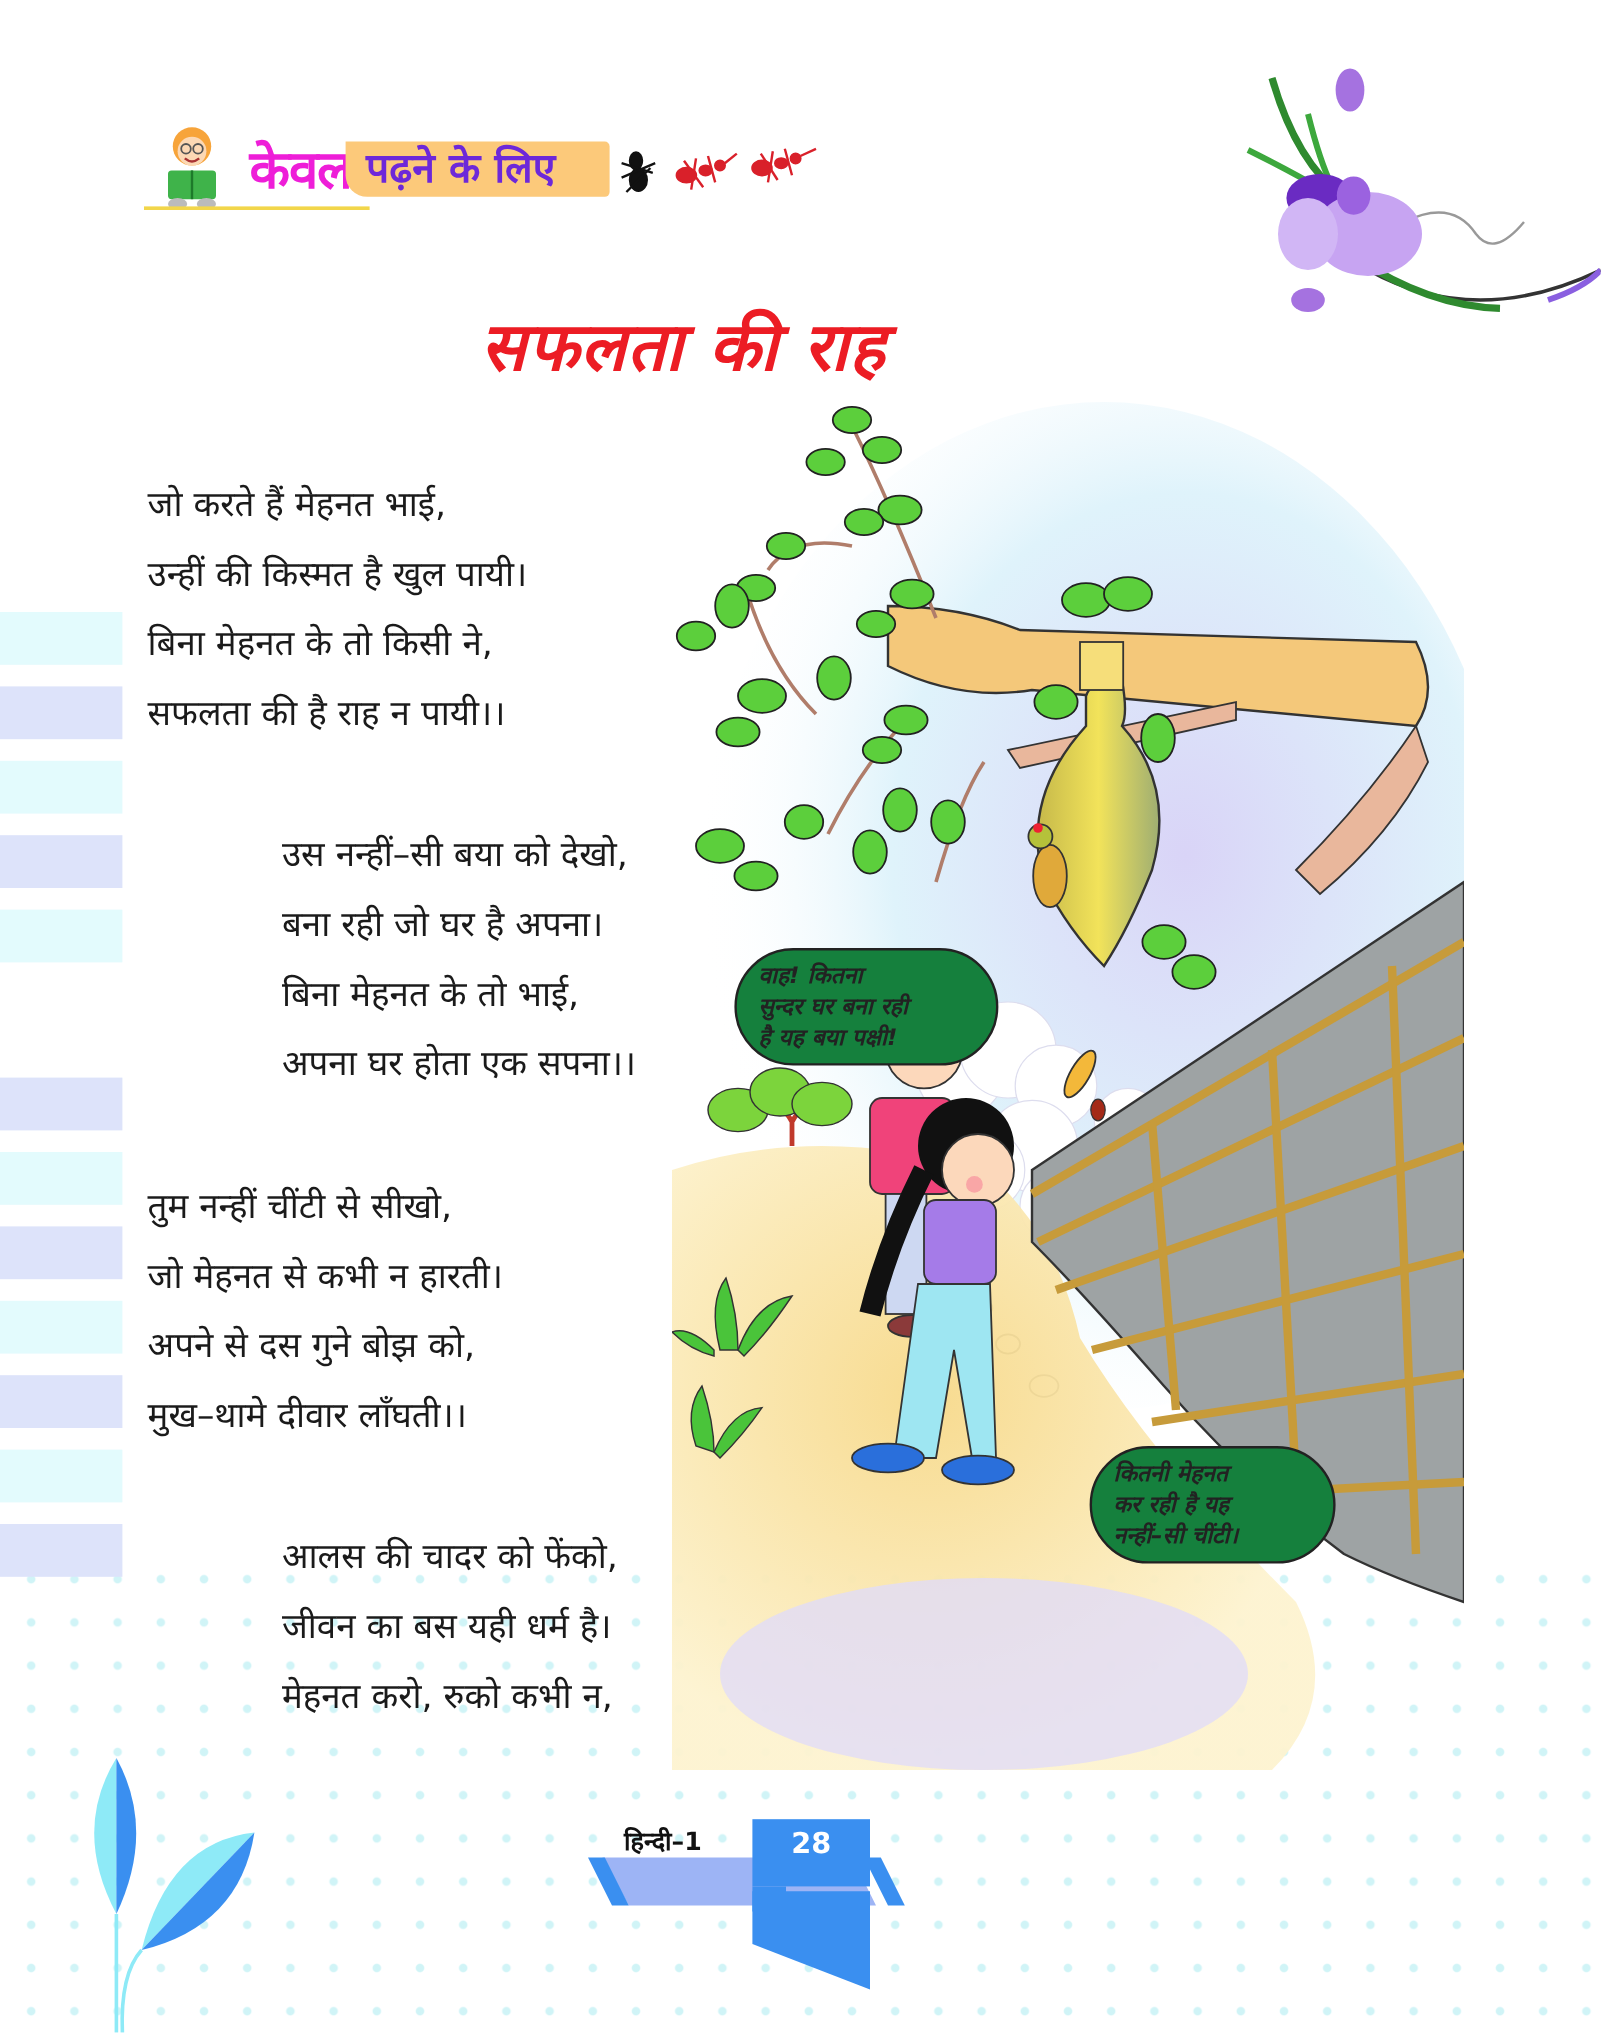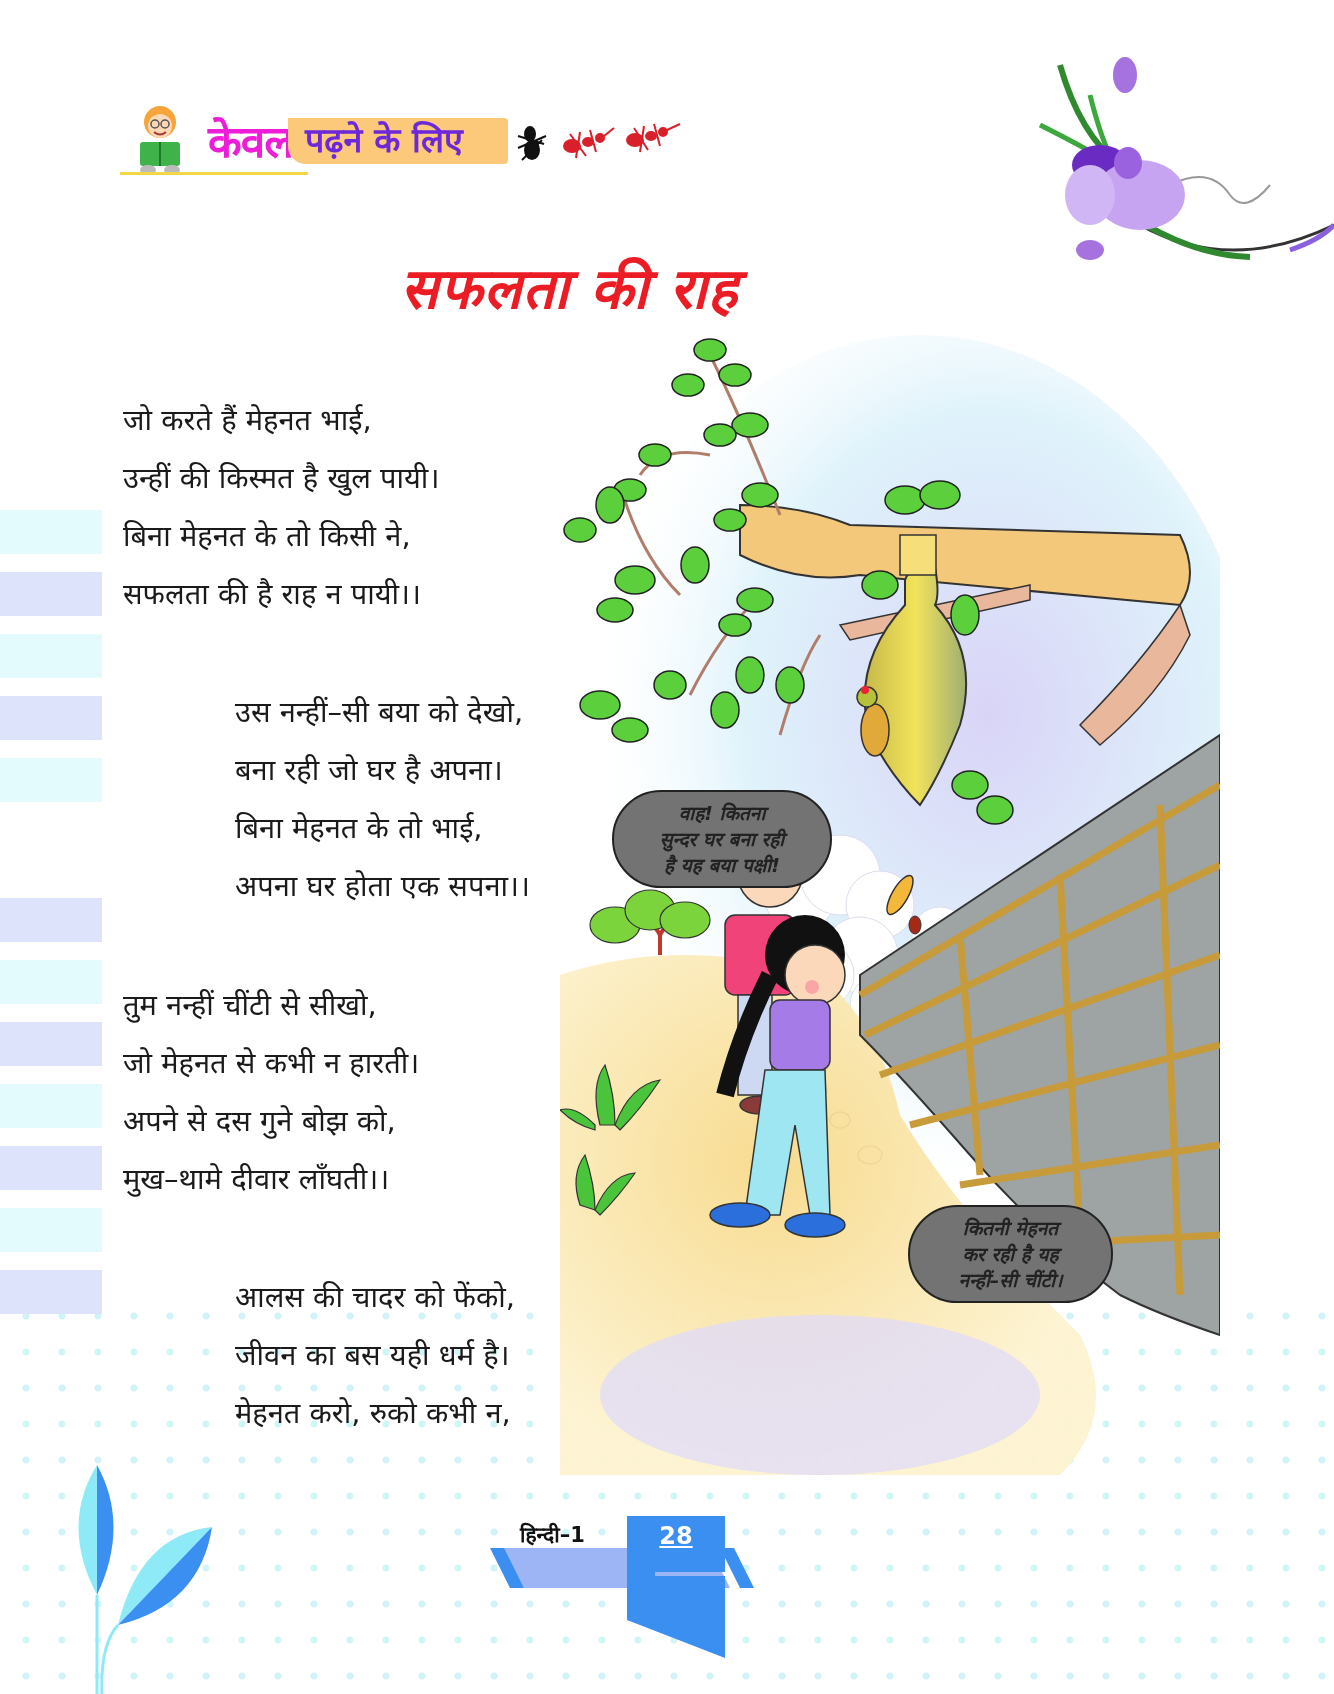--- a/index.html
+++ b/index.html
@@ -51,38 +51,38 @@
     white-space:nowrap;
   }
   .s1 { left:123px; top:391px; }
   .s2 { left:235px; top:683px; }
   .s3 { left:123px; top:976px; }
   .s4 { left:235px; top:1268px; }
 
   
   .illus { position:absolute; left:560px; top:335px; width:660px; height:1165px; }
   .bubble {
-    position:absolute; background:#737373; border:2px solid #222; border-radius:50px;
-    text-align:center; font-size:19px; font-weight:bold; color:#222;
+    position:absolute; background:#15803d; border:2px solid #222; border-radius:50px;
+    font-size:19px; font-weight:bold; color:#222;
     font-style:italic; line-height:26px; padding:8px 18px;
   }
   .b1 { left:52px; top:455px; width:180px; }
   .b2 { left:348px; top:870px; width:165px; }
 
   
   .footer { position:absolute; left:490px; top:1508px; width:280px; height:160px; }
   .footer-book {
     position:absolute; left:30px; top:12px; font-size:21px; font-weight:bold; color:#111;
   }
   .pagebox {
     position:absolute; left:137px; top:8px; width:98px; height:56px; background:#3a8ff0;
   }
   .pagenum {
     position:absolute; left:137px; top:14px; width:98px; text-align:center;
-    color:#fff; font-size:24px; font-weight:bold;text-decoration:underline;
+    color:#fff; font-size:24px; font-weight:bold;
   }
   .leaves { position:absolute; left:60px; top:1465px; width:160px; height:229px; }
 </style>
 </head>
 <body>
 
 <div class="dots"></div>
 
 <div class="stripes">
   <div class="stripe cyan" style="top:0px"></div>

